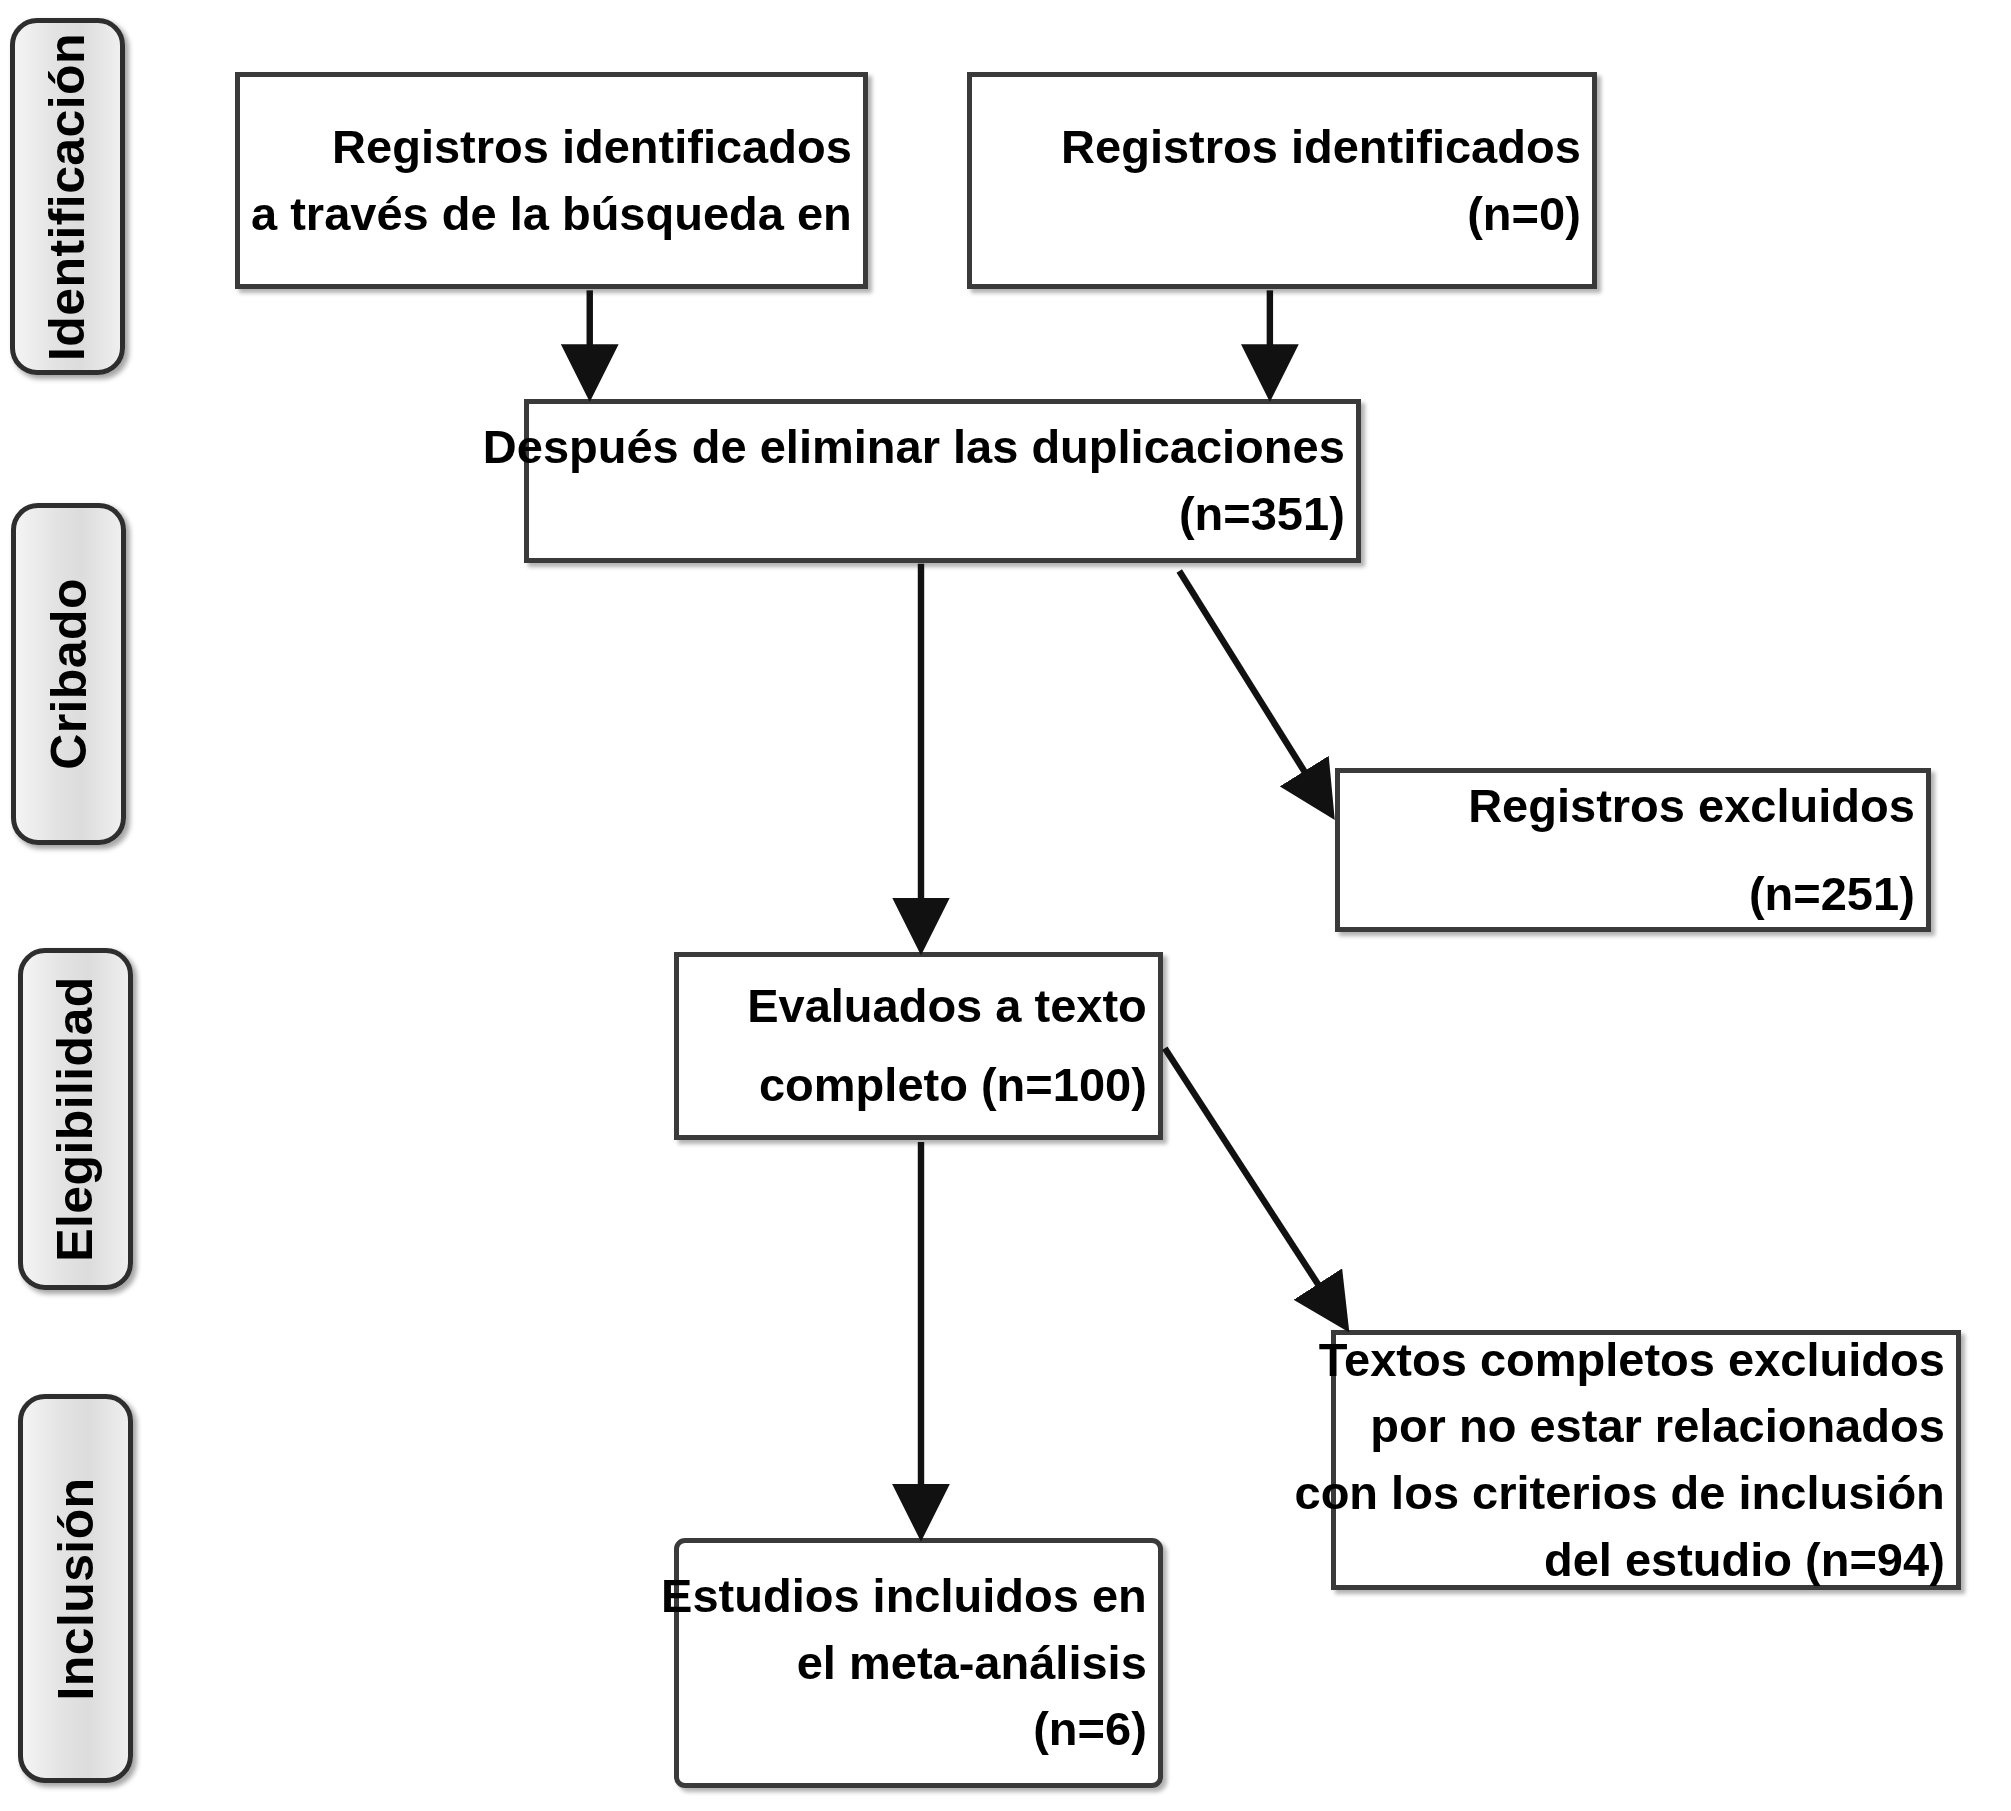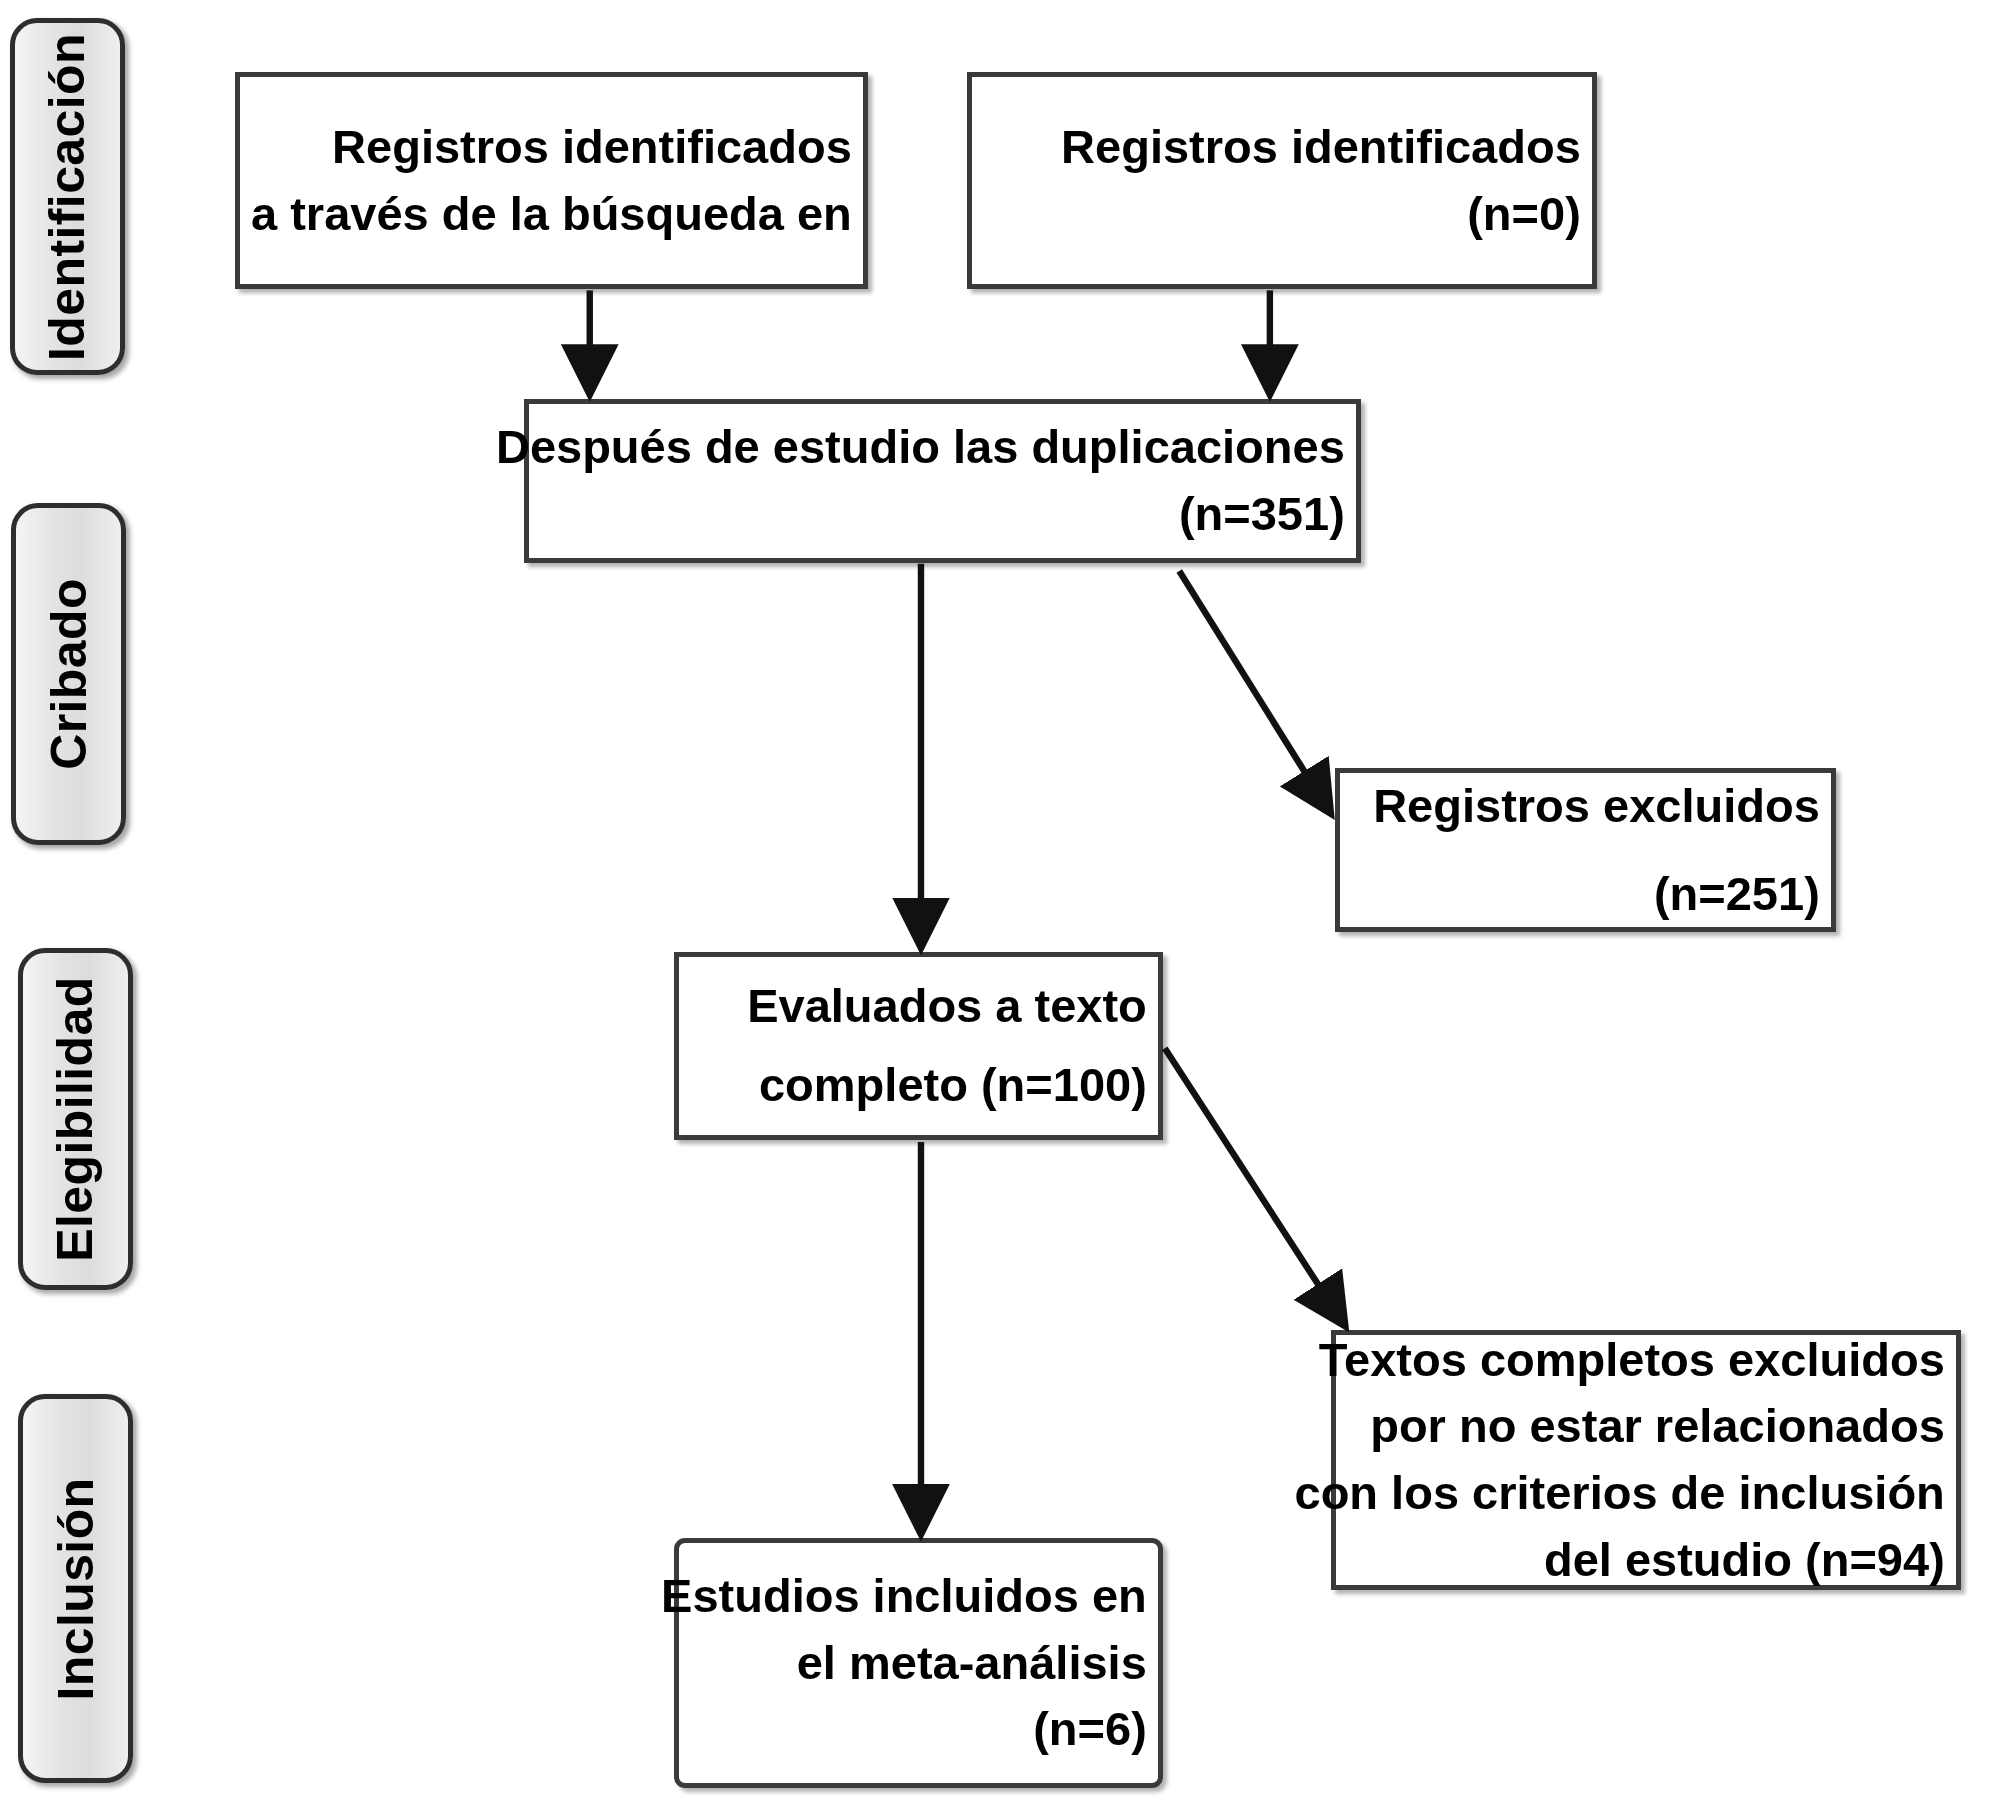--- a/index.html
+++ b/index.html
@@ -96,25 +96,25 @@
     <div class="line">Registros identificados</div>
     <div class="line">a través de la búsqueda en</div>
   </div>
 
   <div class="flow-box" style="left:967px; top:72px; width:630px; height:217px;">
     <div class="line">Registros identificados</div>
     <div class="line">(n=0)</div>
   </div>
 
   <div class="flow-box" style="left:524px; top:399px; width:837px; height:164px;">
-    <div class="line">Después de estudio las duplicaciones</div>
+    <div class="line">Después de eliminar las duplicaciones</div>
     <div class="line">(n=351)</div>
   </div>
 
-  <div class="flow-box" style="left:1335px; top:768px; width:501px; height:164px;gap:21px;">
+  <div class="flow-box" style="left:1335px; top:768px; width:596px; height:164px;gap:21px;">
     <div class="line">Registros excluidos</div>
     <div class="line">(n=251)</div>
   </div>
 
   <div class="flow-box" style="left:674px; top:952px; width:489px; height:188px;gap:12px;">
     <div class="line">Evaluados a texto</div>
     <div class="line">completo (n=100)</div>
   </div>
 
   <div class="flow-box" style="left:1331px; top:1330px; width:630px; height:260px;">

